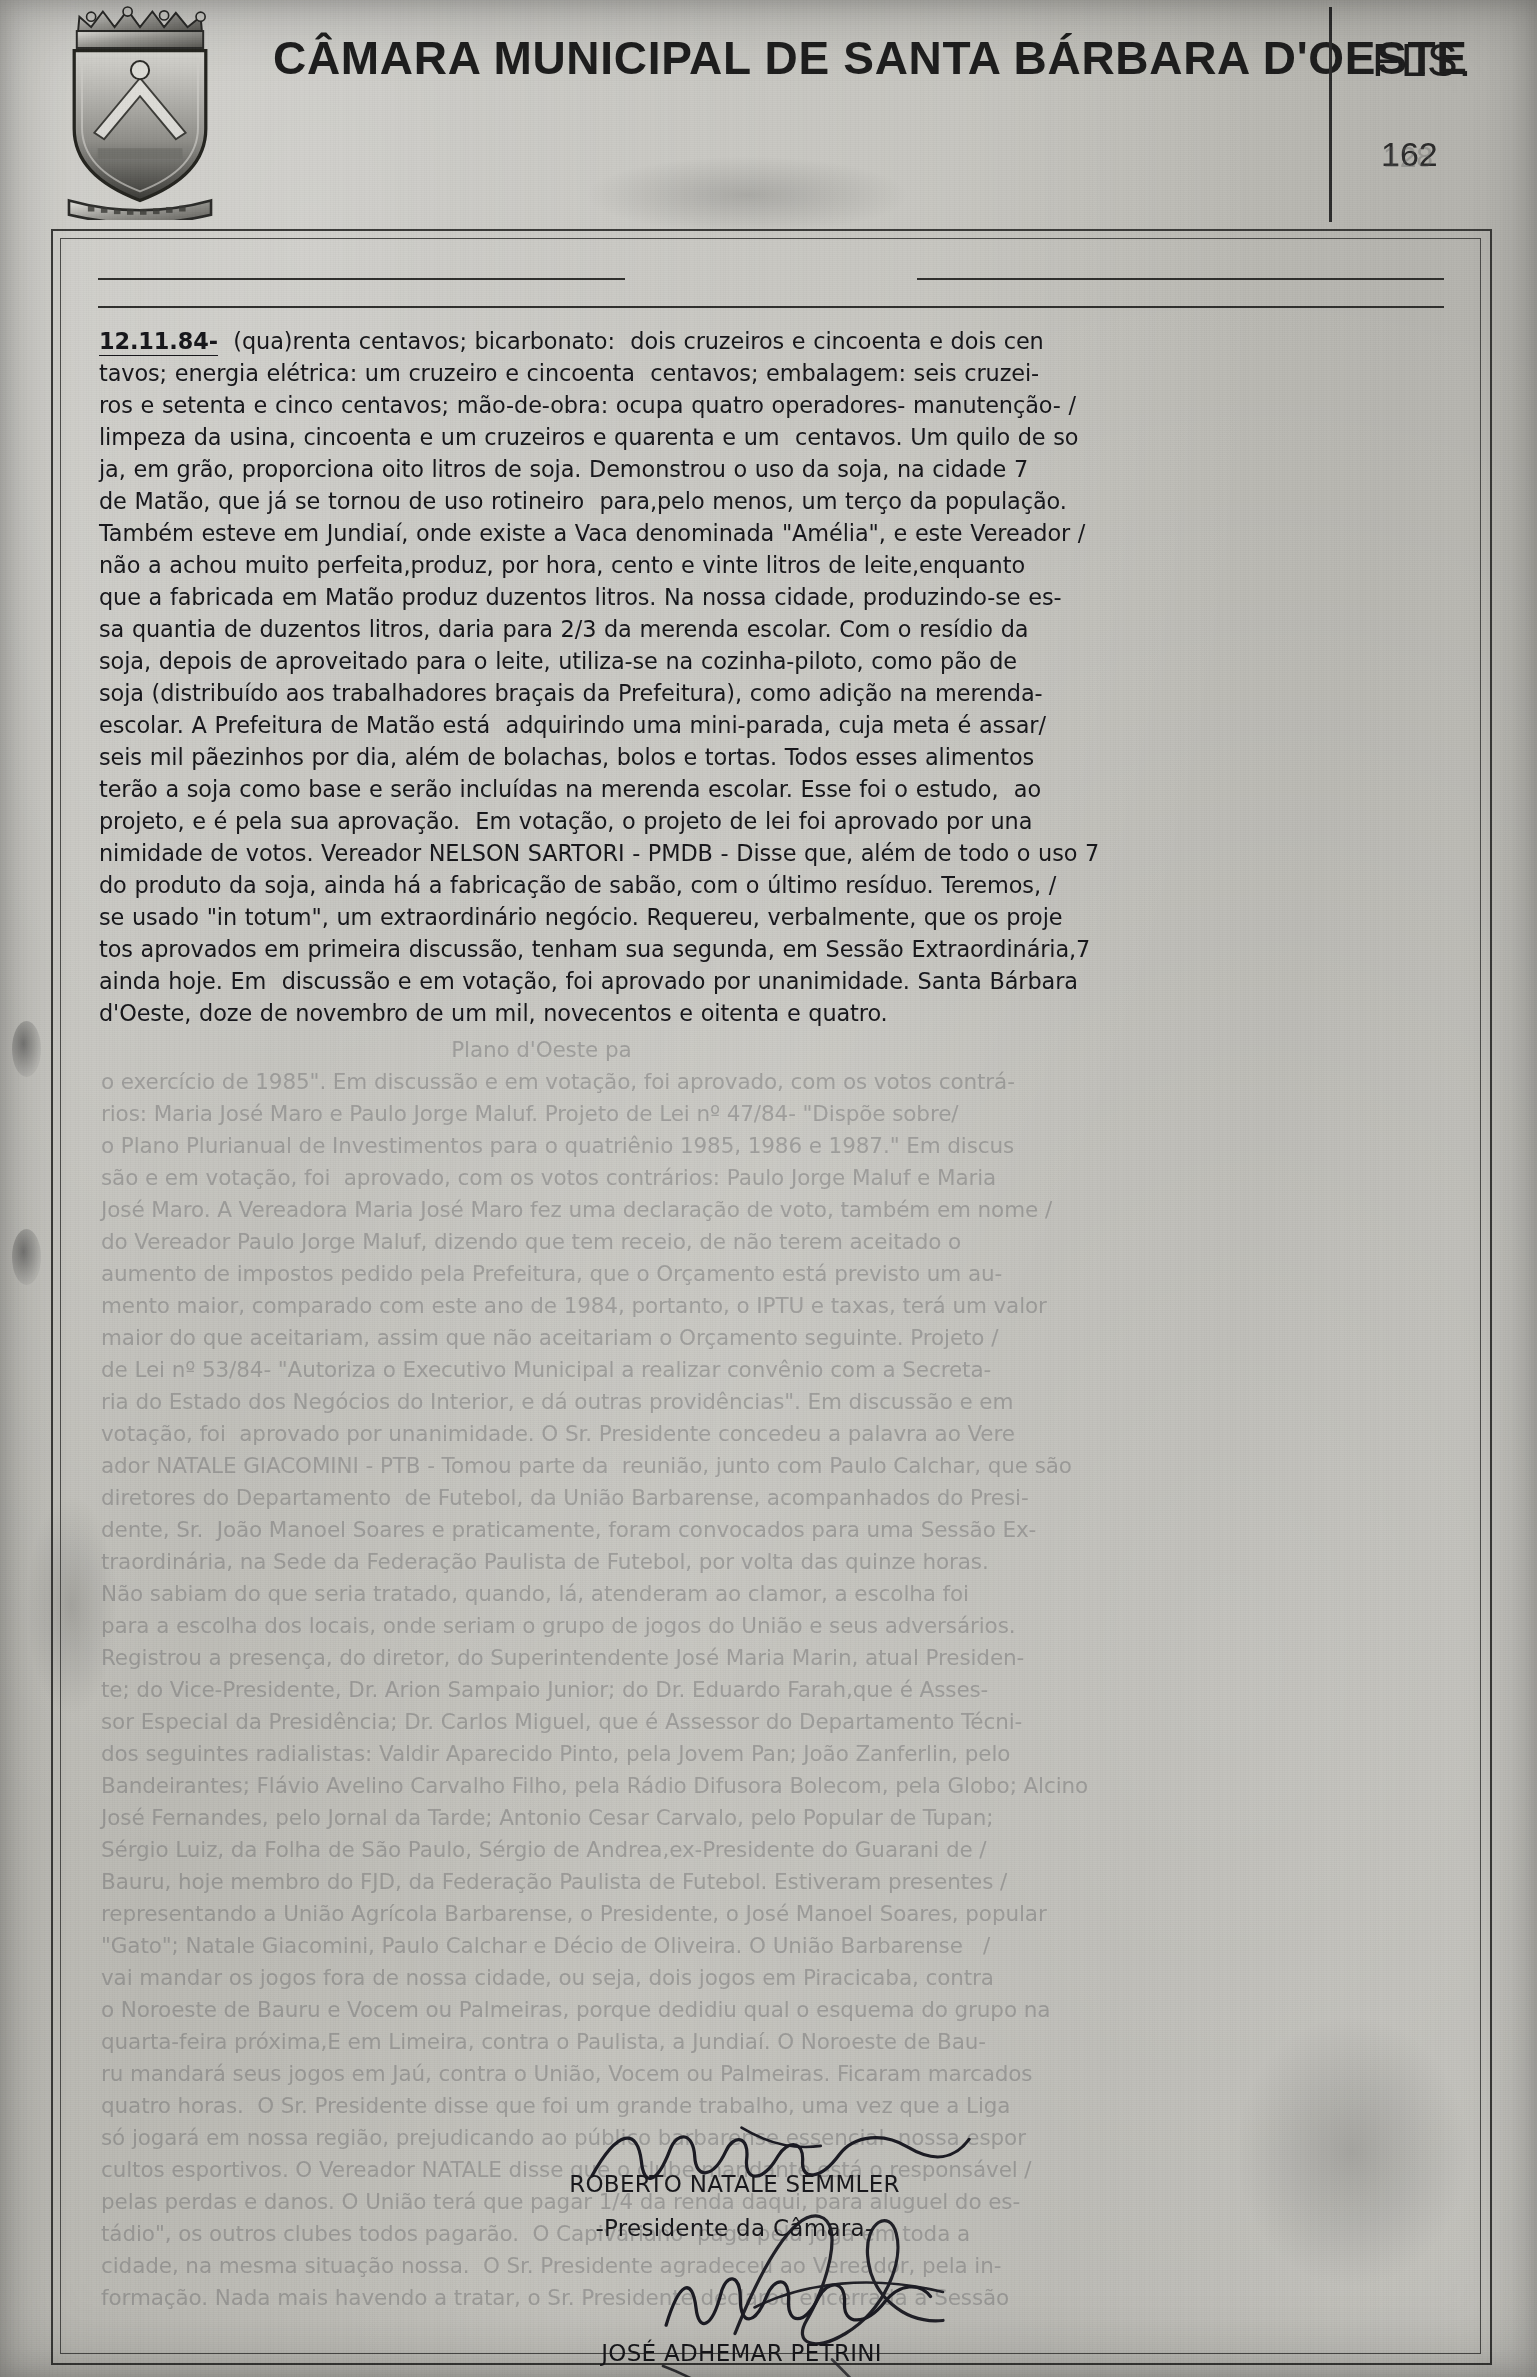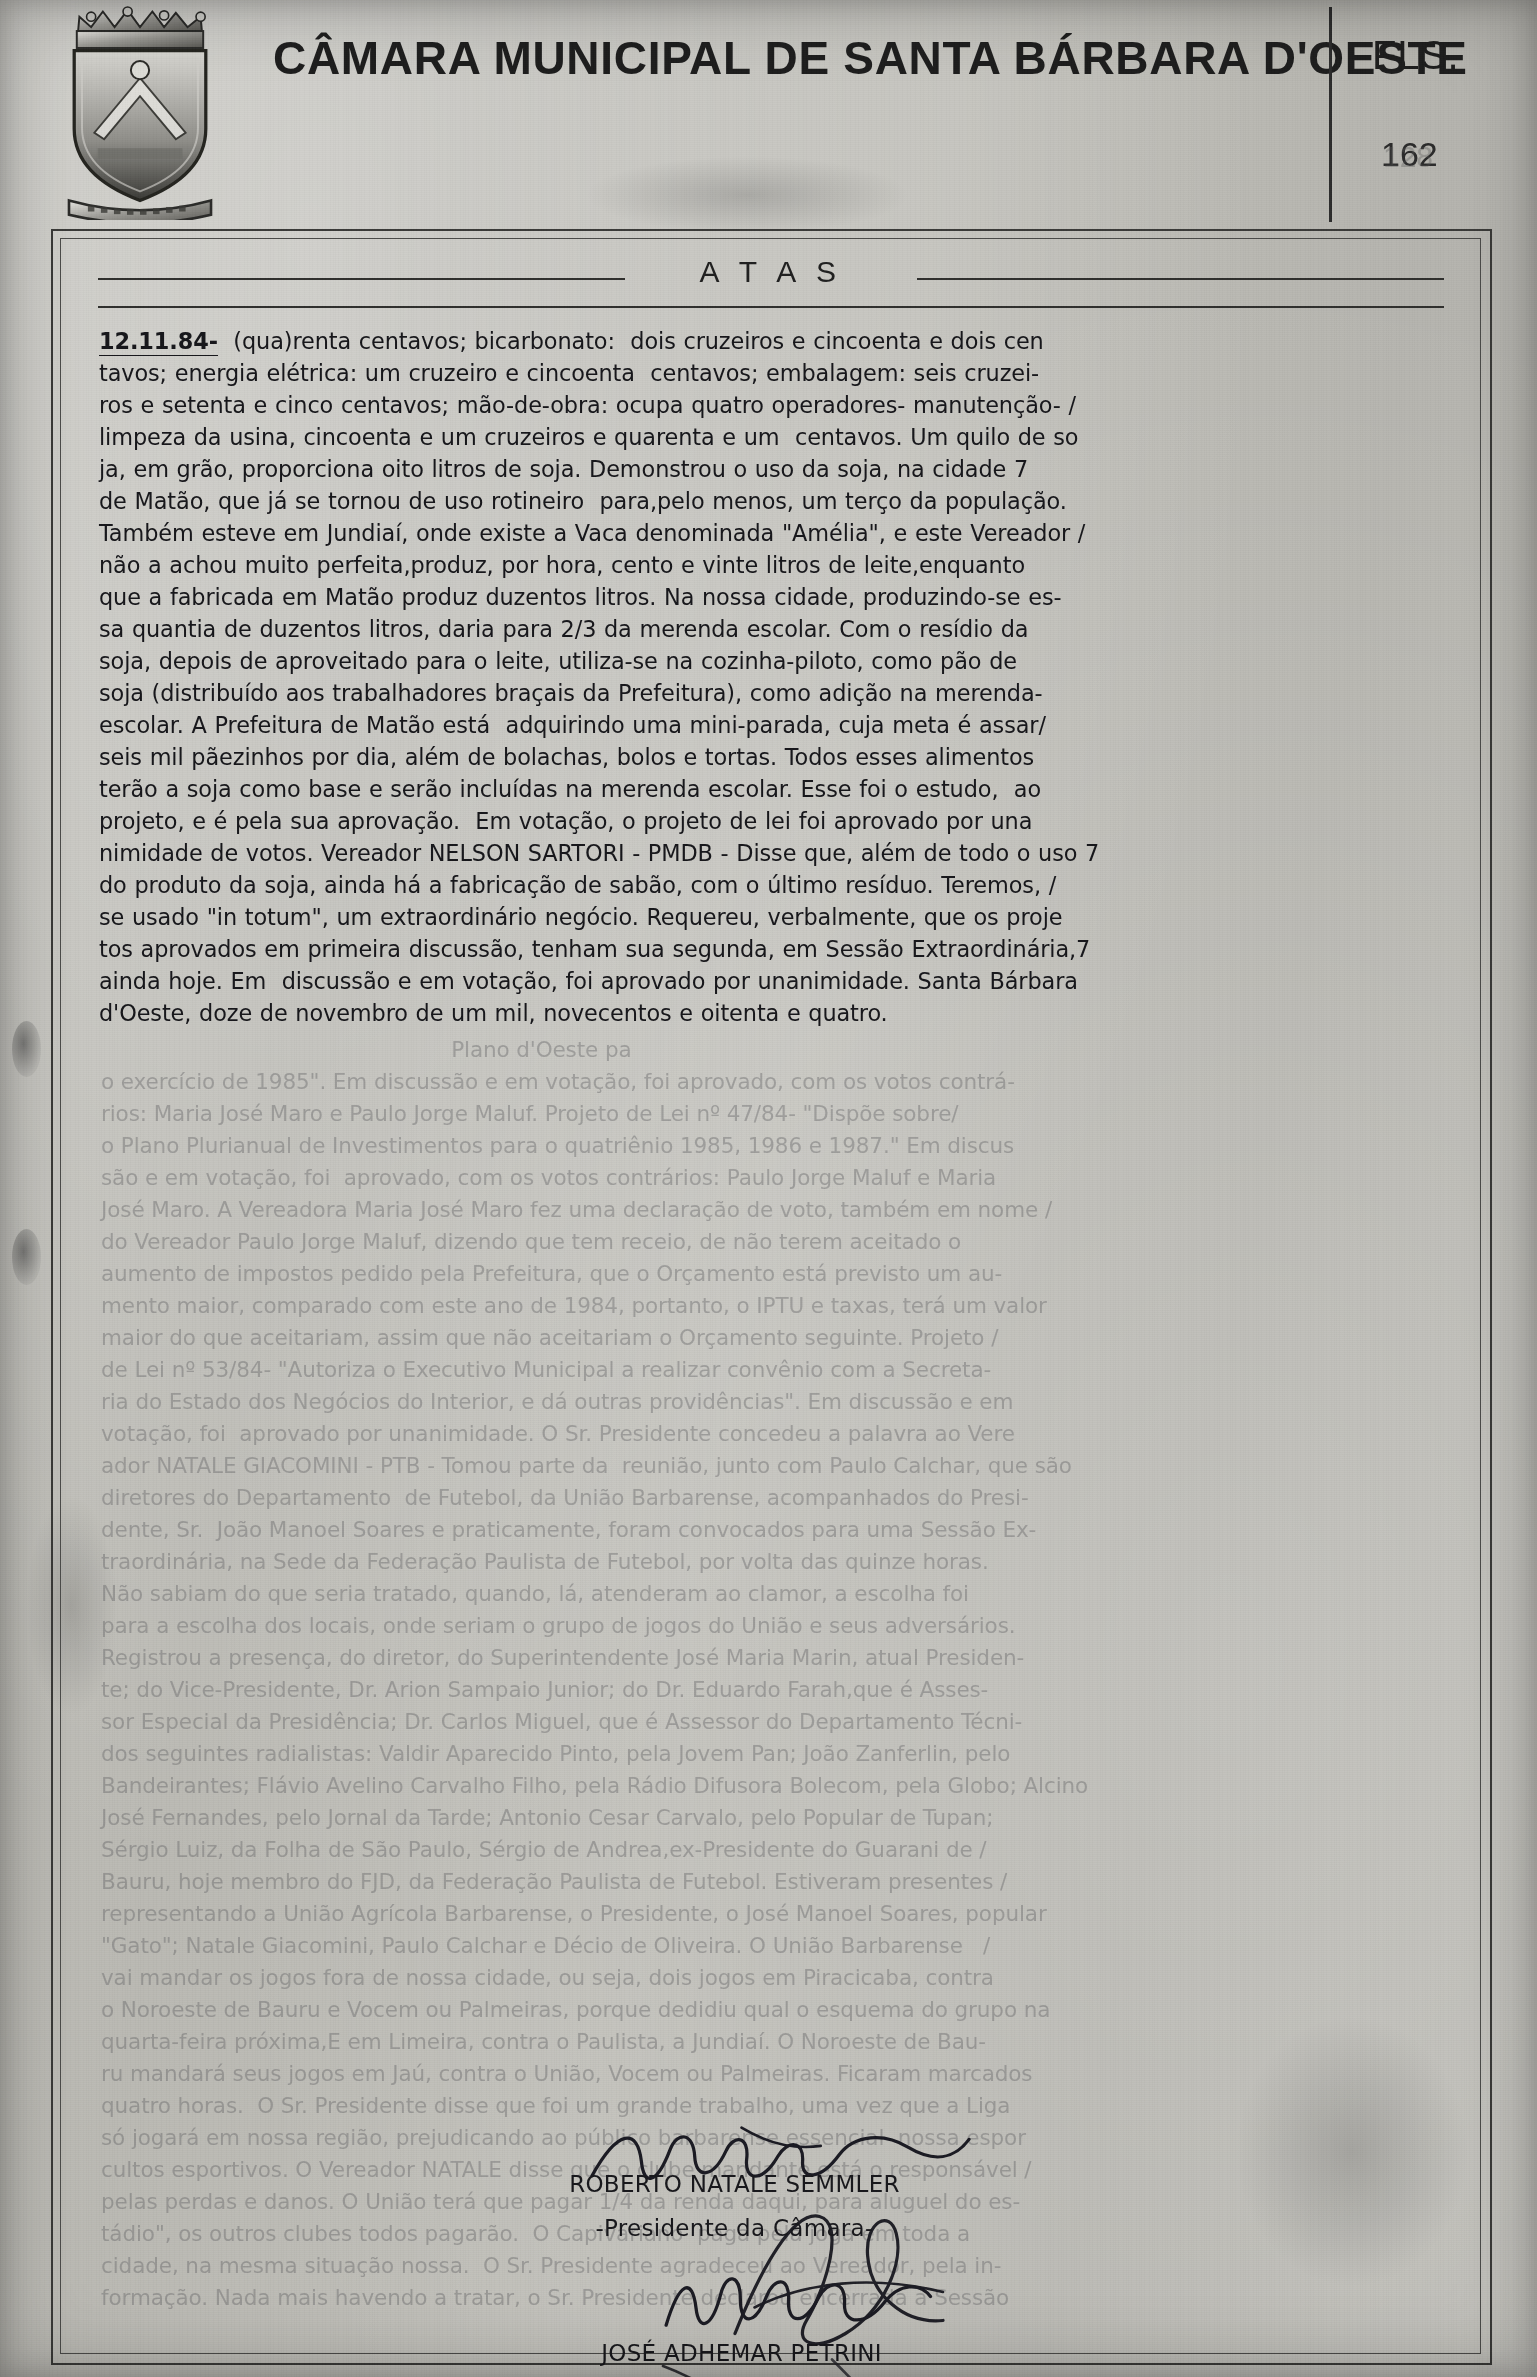--- a/index.html
+++ b/index.html
@@ -74,21 +74,21 @@
     top: 6.5px;
     width: 3.3px;
     height: 215px;
     background: #2b2b2b;
   }
   .fls-label {
     position: absolute;
     left: 1372px;
     top: 32.5px;
     font-family: "Liberation Sans", sans-serif;
-    font-size: 40px;
+    font-size: 46px;
     color: #1d1d1d;
     letter-spacing: 0.7px;
   }
   .fls-number {
     position: absolute;
     left: 1381px;
     top: 91px;
     font-family: "Liberation Sans", sans-serif;
     font-size: 34px;
     color: #2a2a2a;
@@ -304,21 +304,20 @@
     <div class="fls-number">162</div>
     <div class="fls-ghost">128</div>
   </div>
 
   <div class="frame-outer"></div>
   <div class="frame-inner"></div>
 
   <div class="atas-row">
     <div class="atas-line-left"></div>
     <div class="atas-line-right"></div>
-    <div class="atas-text">A T A S</div>
   </div>
   <div class="rule-under-atas"></div>
 
   <div class="ghost-layer" id="ghost-layer"><span class="ln">                                                    Plano d'Oeste pa</span><span class="ln">o exercício de 1985". Em discussão e em votação, foi aprovado, com os votos contrá-</span><span class="ln">rios: Maria José Maro e Paulo Jorge Maluf. Projeto de Lei nº 47/84- "Dispõe sobre/</span><span class="ln">o Plano Plurianual de Investimentos para o quatriênio 1985, 1986 e 1987." Em discus</span><span class="ln">são e em votação, foi  aprovado, com os votos contrários: Paulo Jorge Maluf e Maria</span><span class="ln">José Maro. A Vereadora Maria José Maro fez uma declaração de voto, também em nome /</span><span class="ln">do Vereador Paulo Jorge Maluf, dizendo que tem receio, de não terem aceitado o</span><span class="ln">aumento de impostos pedido pela Prefeitura, que o Orçamento está previsto um au-</span><span class="ln">mento maior, comparado com este ano de 1984, portanto, o IPTU e taxas, terá um valor</span><span class="ln">maior do que aceitariam, assim que não aceitariam o Orçamento seguinte. Projeto /</span><span class="ln">de Lei nº 53/84- "Autoriza o Executivo Municipal a realizar convênio com a Secreta-</span><span class="ln">ria do Estado dos Negócios do Interior, e dá outras providências". Em discussão e em</span><span class="ln">votação, foi  aprovado por unanimidade. O Sr. Presidente concedeu a palavra ao Vere</span><span class="ln">ador NATALE GIACOMINI - PTB - Tomou parte da  reunião, junto com Paulo Calchar, que são</span><span class="ln">diretores do Departamento  de Futebol, da União Barbarense, acompanhados do Presi-</span><span class="ln">dente, Sr.  João Manoel Soares e praticamente, foram convocados para uma Sessão Ex-</span><span class="ln">traordinária, na Sede da Federação Paulista de Futebol, por volta das quinze horas.</span><span class="ln">Não sabiam do que seria tratado, quando, lá, atenderam ao clamor, a escolha foi</span><span class="ln">para a escolha dos locais, onde seriam o grupo de jogos do União e seus adversários.</span><span class="ln">Registrou a presença, do diretor, do Superintendente José Maria Marin, atual Presiden-</span><span class="ln">te; do Vice-Presidente, Dr. Arion Sampaio Junior; do Dr. Eduardo Farah,que é Asses-</span><span class="ln">sor Especial da Presidência; Dr. Carlos Miguel, que é Assessor do Departamento Técni-</span><span class="ln">dos seguintes radialistas: Valdir Aparecido Pinto, pela Jovem Pan; João Zanferlin, pelo</span><span class="ln">Bandeirantes; Flávio Avelino Carvalho Filho, pela Rádio Difusora Bolecom, pela Globo; Alcino</span><span class="ln">José Fernandes, pelo Jornal da Tarde; Antonio Cesar Carvalo, pelo Popular de Tupan;</span><span class="ln">Sérgio Luiz, da Folha de São Paulo, Sérgio de Andrea,ex-Presidente do Guarani de /</span><span class="ln">Bauru, hoje membro do FJD, da Federação Paulista de Futebol. Estiveram presentes /</span><span class="ln">representando a União Agrícola Barbarense, o Presidente, o José Manoel Soares, popular</span><span class="ln">"Gato"; Natale Giacomini, Paulo Calchar e Décio de Oliveira. O União Barbarense   /</span><span class="ln">vai mandar os jogos fora de nossa cidade, ou seja, dois jogos em Piracicaba, contra</span><span class="ln">o Noroeste de Bauru e Vocem ou Palmeiras, porque dedidiu qual o esquema do grupo na</span><span class="ln">quarta-feira próxima,E em Limeira, contra o Paulista, a Jundiaí. O Noroeste de Bau-</span><span class="ln">ru mandará seus jogos em Jaú, contra o União, Vocem ou Palmeiras. Ficaram marcados</span><span class="ln">quatro horas.  O Sr. Presidente disse que foi um grande trabalho, uma vez que a Liga</span><span class="ln">só jogará em nossa região, prejudicando ao público barbarense essencial  nossa espor</span><span class="ln">cultos esportivos. O Vereador NATALE disse que o clube mandante está o responsável /</span><span class="ln">pelas perdas e danos. O União terá que pagar 1/4 da renda daqui, para aluguel do es-</span><span class="ln">tádio", os outros clubes todos pagarão.  O Capivariano  paga pela joga em toda a</span><span class="ln">cidade, na mesma situação nossa.  O Sr. Presidente agradeceu ao Vereador, pela in-</span><span class="ln">formação. Nada mais havendo a tratar, o Sr. Presidente declarou encerrada a Sessão</span></div>
 
   <div class="body-text" id="body-text"><span class="ln"><span class="first-token">12.11.84-</span>  (qua)renta centavos; bicarbonato:  dois cruzeiros e cincoenta e dois cen</span><span class="ln">tavos; energia elétrica: um cruzeiro e cincoenta  centavos; embalagem: seis cruzei-</span><span class="ln">ros e setenta e cinco centavos; mão-de-obra: ocupa quatro operadores- manutenção- /</span><span class="ln">limpeza da usina, cincoenta e um cruzeiros e quarenta e um  centavos. Um quilo de so</span><span class="ln">ja, em grão, proporciona oito litros de soja. Demonstrou o uso da soja, na cidade 7</span><span class="ln">de Matão, que já se tornou de uso rotineiro  para,pelo menos, um terço da população.</span><span class="ln">Também esteve em Jundiaí, onde existe a Vaca denominada "Amélia", e este Vereador /</span><span class="ln">não a achou muito perfeita,produz, por hora, cento e vinte litros de leite,enquanto</span><span class="ln">que a fabricada em Matão produz duzentos litros. Na nossa cidade, produzindo-se es-</span><span class="ln">sa quantia de duzentos litros, daria para 2/3 da merenda escolar. Com o resídio da</span><span class="ln">soja, depois de aproveitado para o leite, utiliza-se na cozinha-piloto, como pão de</span><span class="ln">soja (distribuído aos trabalhadores braçais da Prefeitura), como adição na merenda-</span><span class="ln">escolar. A Prefeitura de Matão está  adquirindo uma mini-parada, cuja meta é assar/</span><span class="ln">seis mil pãezinhos por dia, além de bolachas, bolos e tortas. Todos esses alimentos</span><span class="ln">terão a soja como base e serão incluídas na merenda escolar. Esse foi o estudo,  ao</span><span class="ln">projeto, e é pela sua aprovação.  Em votação, o projeto de lei foi aprovado por una</span><span class="ln">nimidade de votos. Vereador NELSON SARTORI - PMDB - Disse que, além de todo o uso 7</span><span class="ln">do produto da soja, ainda há a fabricação de sabão, com o último resíduo. Teremos, /</span><span class="ln">se usado "in totum", um extraordinário negócio. Requereu, verbalmente, que os proje</span><span class="ln">tos aprovados em primeira discussão, tenham sua segunda, em Sessão Extraordinária,7</span><span class="ln">ainda hoje. Em  discussão e em votação, foi aprovado por unanimidade. Santa Bárbara</span><span class="ln">d'Oeste, doze de novembro de um mil, novecentos e oitenta e quatro.</span></div>
 
   <div class="sig-block">
 
     <div class="scribble" style="left:579px;top:1050px;">

